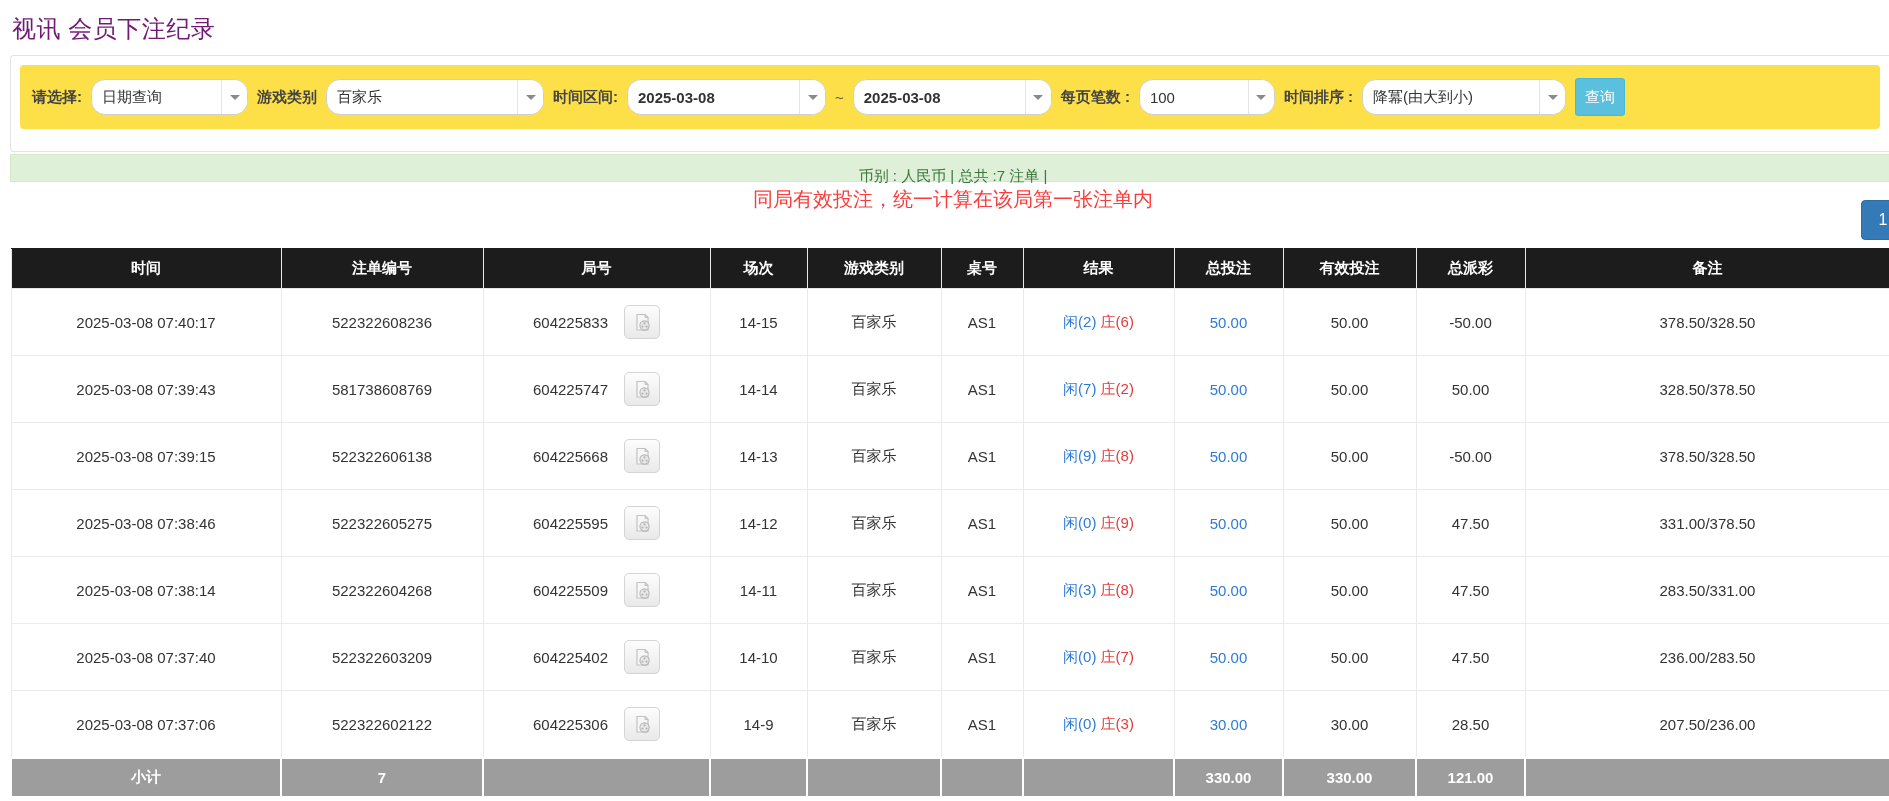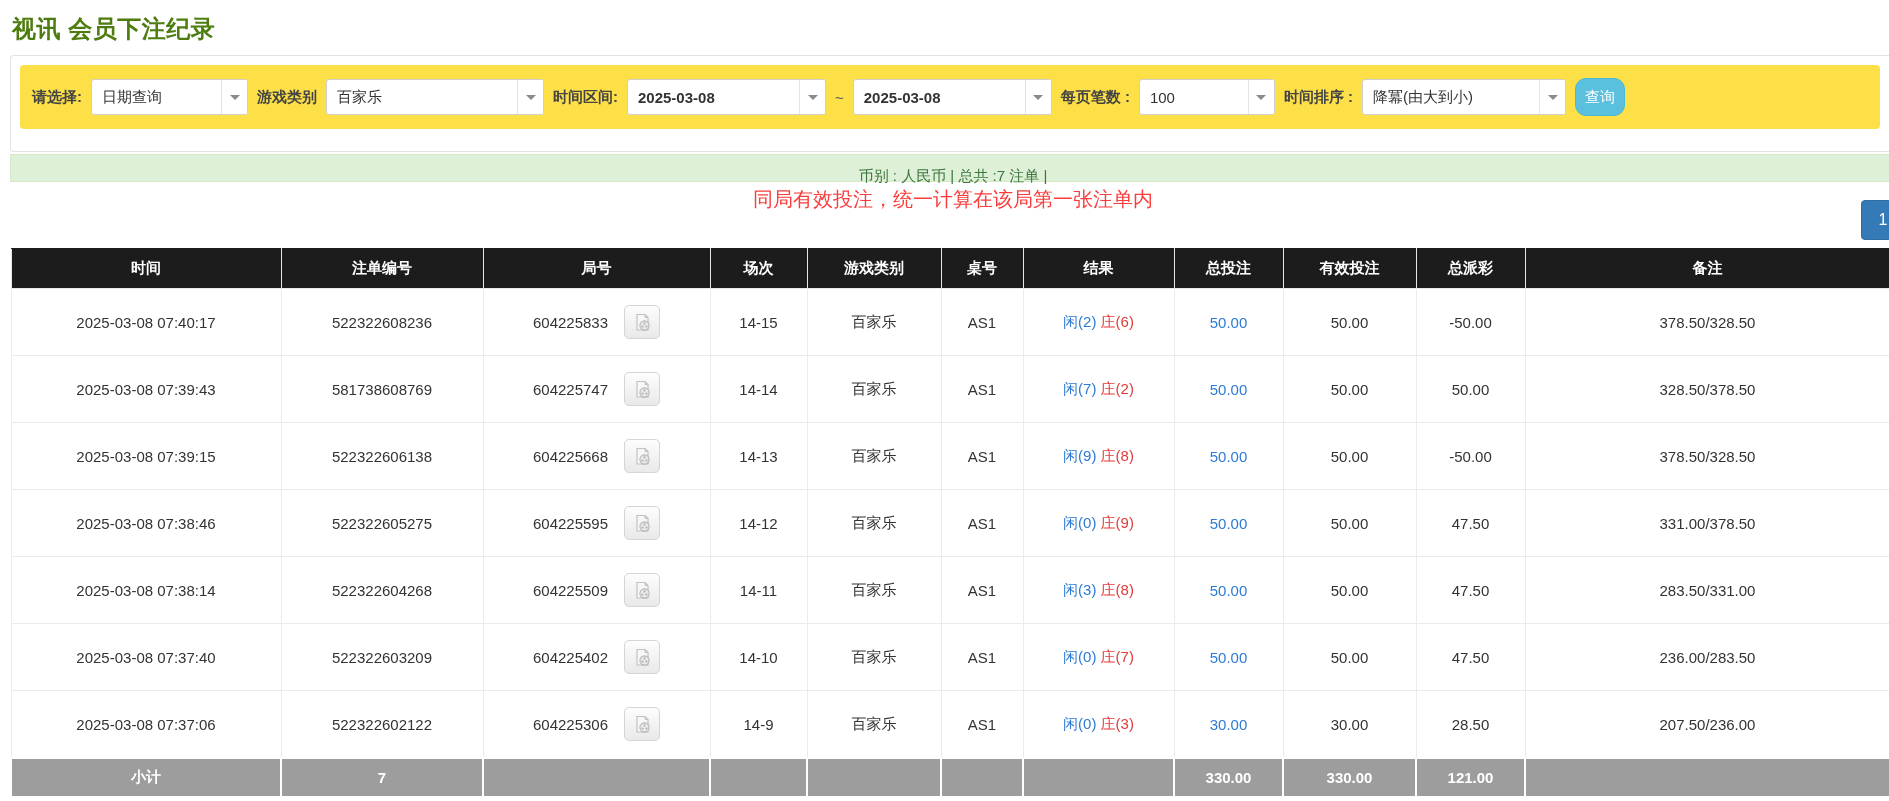--- a/index.html
+++ b/index.html
@@ -7,21 +7,21 @@
     width: 1889px; height: 801px;
     overflow: hidden;
     background: #fff;
     font-family: "Liberation Sans", "DejaVu Sans", sans-serif;
     color: #333;
   }
   .page { position: relative; width: 1889px; height: 801px; }
 
   
   .page-title {
-    font-size: 24px; font-weight: 700; color: #4d7c0f;
+    font-size: 24px; font-weight: 400; color: #701a75;
     padding: 13px 0 0 12px; letter-spacing: 0.5px;
   }
 
   
   .filter-panel {
     margin: 10px 0 0 10px;
     border: 1px solid #e3e3e3;
     border-right: none;
     border-radius: 4px 0 0 4px;
     padding: 9px 9px 22px 9px;
@@ -33,21 +33,21 @@
     display: flex; align-items: center;
     padding: 13px 12px;
     gap: 9px;
     white-space: nowrap;
   }
   .tb-label { font-size: 15px; font-weight: bold; color: #444; }
   .combo {
     display: flex; align-items: stretch;
     background: #fff;
     border: 1px solid #cfcfcf;
-    border-radius: 3px;
+    border-radius: 14px;
     height: 36px;
     overflow: hidden;
     cursor: pointer;
   }
   .combo .combo-text {
     display: flex; align-items: center;
     padding: 0 10px; font-size: 15px; color: #333; flex: 1;
   }
   .combo .combo-arrow {
     width: 26px; border-left: 1px solid #e4e4e4;
@@ -61,21 +61,21 @@
     border-top: 5px solid #8a8a8a;
   }
   .w-select { width: 157px; }
   .w-game   { width: 218px; }
   .w-date   { width: 199px; font-weight: bold; }
   .w-per    { width: 136px; }
   .w-sort   { width: 204px; }
   .tilde { font-size: 15px; color: #555; }
   .search-btn {
     background: #5bc0de; color: #fff;
-    border: 1px solid #46b8da; border-radius: 11px;
+    border: 1px solid #46b8da; border-radius: 3px;
     font-size: 15px; height: 38px; width: 50px;
     cursor: pointer;
     font-family: inherit;
   }
 
   
   .alert-bar {
     margin: 2px 0 0 10px;
     background: #dff0d8;
     border: 1px solid #d6e9c6; border-right: none;

